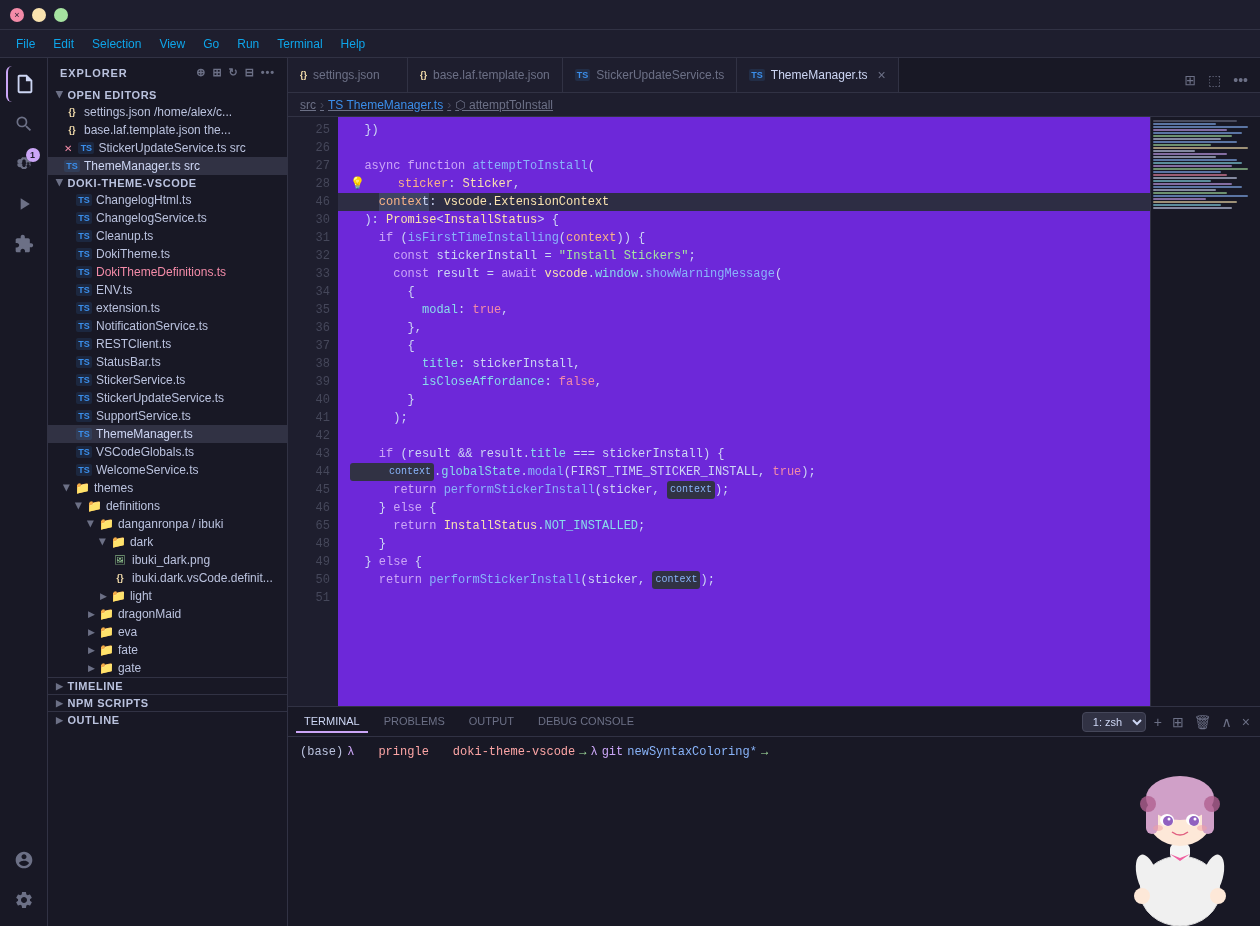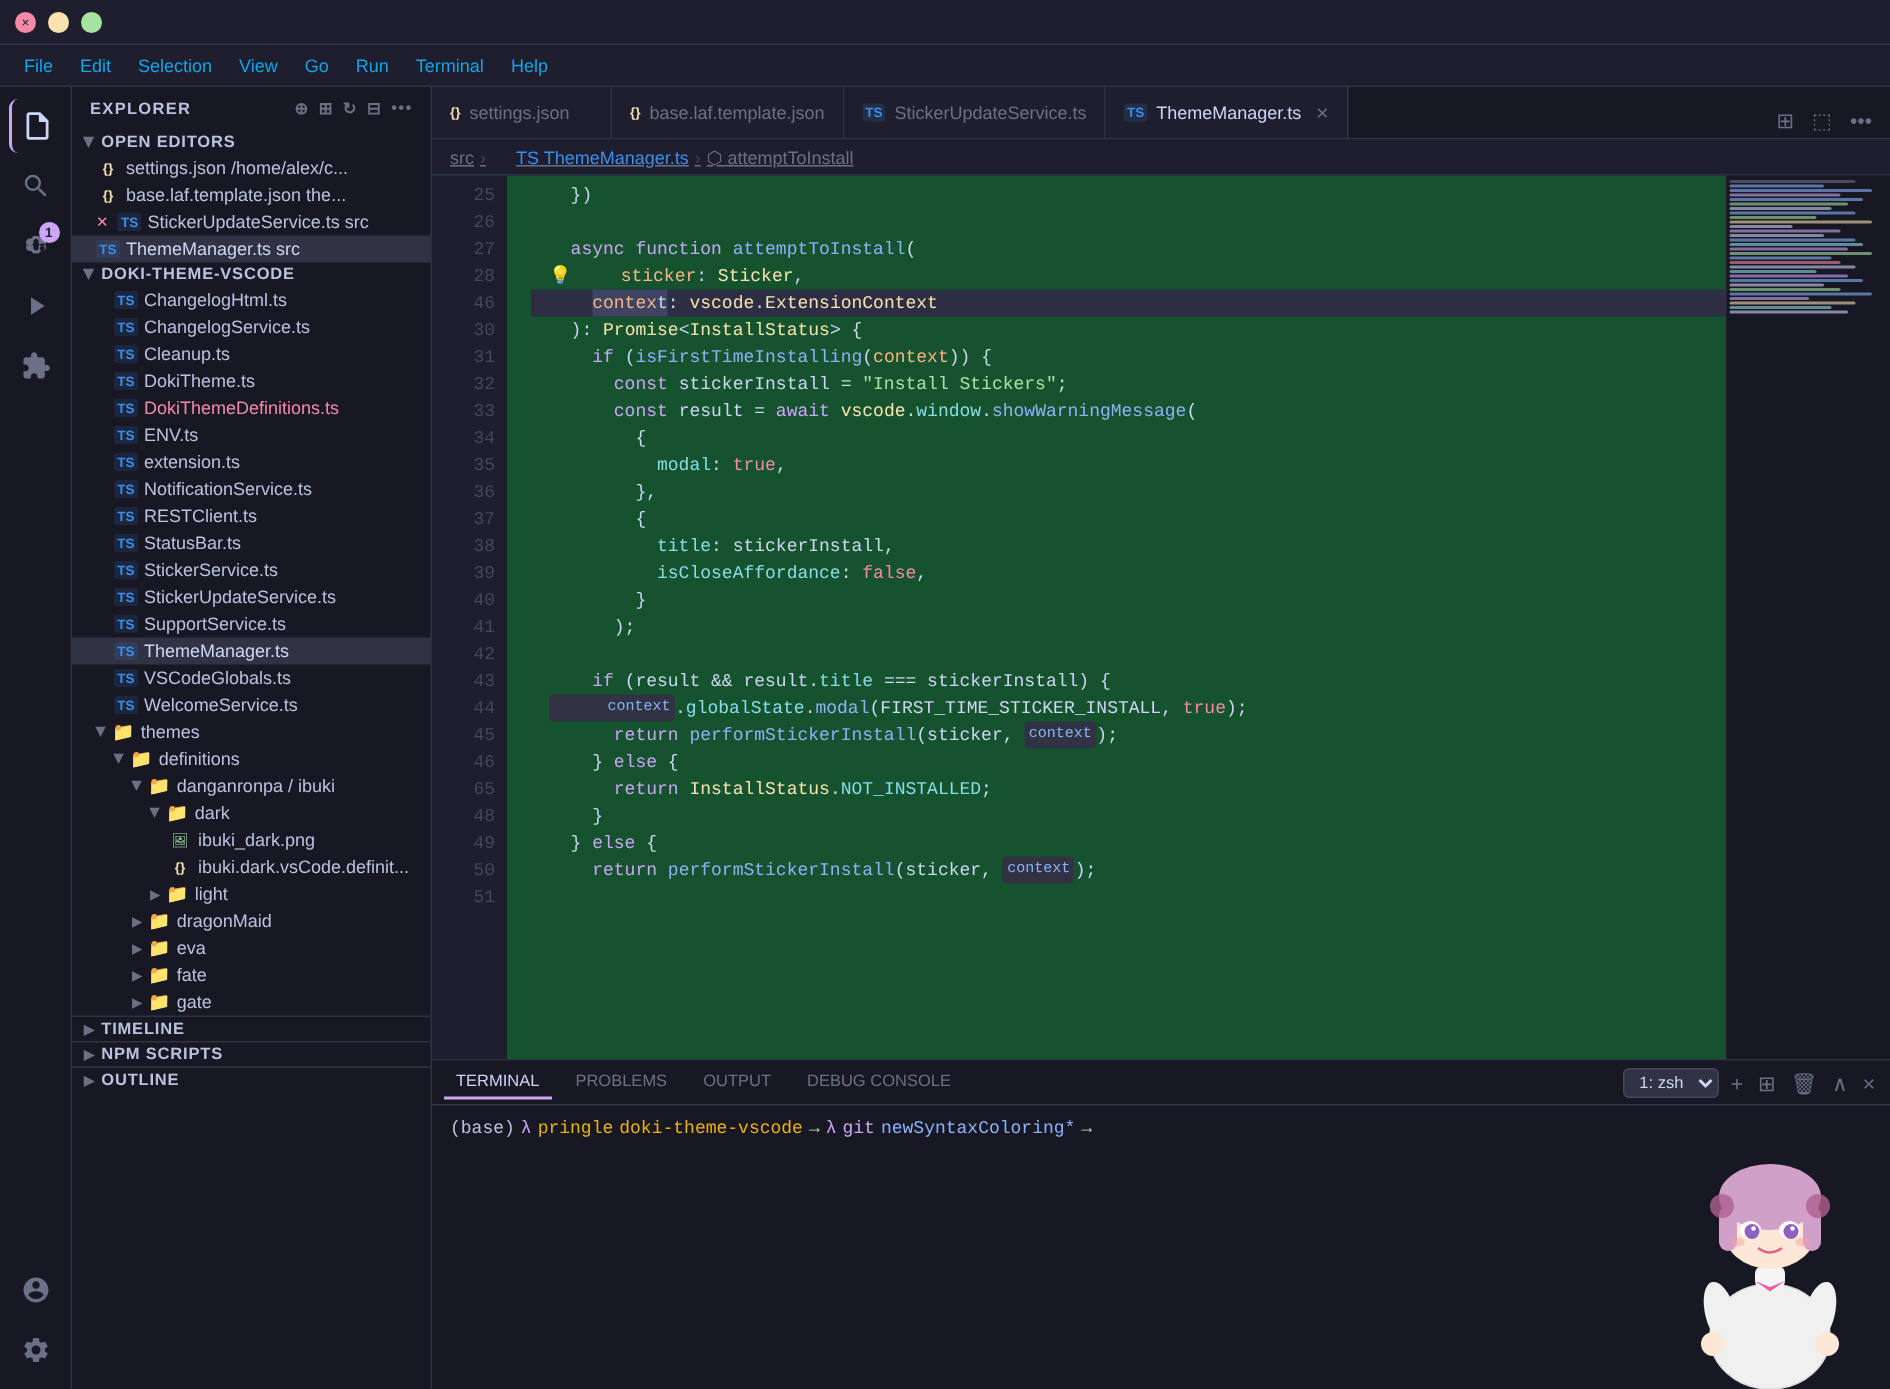--- a/index.html
+++ b/index.html
@@ -111,25 +111,25 @@
     .tab-bar-action { cursor: pointer; padding: 4px; border-radius: 4px; font-size: 14px; }
 
     
     .breadcrumb {
       height: 24px; background: #1e1e2e; display: flex; align-items: center;
       padding: 0 12px; gap: 4px; font-size: 12px; color: #6c7086;
       border-bottom: 1px solid #313244; flex-shrink: 0; text-decoration: underline;
     }
     .breadcrumb-sep { color: #45475a; }
     .breadcrumb-item { cursor: pointer; }
-    .breadcrumb-item.ts { color: #3b8eea; margin-left: 16px; }
+    .breadcrumb-item.ts { color: #3b8eea; }
 
     
     .code-editor {
-      flex: 1; display: flex; overflow: hidden; background: #14532d; position: relative; gap: 16px;
+      flex: 1; display: flex; overflow: hidden; background: #6d28d9; position: relative;
     }
     .line-numbers {
       width: 50px; background: #1e1e2e; color: #45475a; font-family: 'Courier New', monospace;
       font-size: 12px; line-height: 18px; padding: 4px 8px 4px 0;
       text-align: right; user-select: none; flex-shrink: 0; overflow: hidden;
     }
     .code-content {
       flex: 1; overflow: auto; font-family: 'Courier New', monospace;
       font-size: 12px; line-height: 18px; padding: 4px 0; color: #cdd6f4;
     }
@@ -176,21 +176,21 @@
       background: #313244; border: 1px solid #45475a; color: #cdd6f4;
       font-size: 11px; padding: 2px 6px; border-radius: 4px; cursor: pointer;
     }
     .terminal-content {
       flex: 1; padding: 8px 12px; font-family: 'Courier New', monospace;
       font-size: 12px; color: #cdd6f4; overflow-y: auto; position: relative;
     }
     .terminal-prompt { display: flex; align-items: center; gap: 4px; flex-wrap: wrap; }
     .prompt-base { color: #bac2de; }
     .prompt-lambda { color: #cba6f7; }
-    .prompt-dir { color: #eab308; }
+    .prompt-dir { color: #fca5a5; margin-left: 20px; }
     .prompt-arrow { color: #a6e3a1; }
     .prompt-cmd { color: #cba6f7; }
     .prompt-git { color: #89b4fa; }
     .prompt-gt { color: #a6e3a1; }
 
     
     .anime-char {
       position: absolute; bottom: 0; right: 0; width: 160px; height: 200px;
       display: flex; align-items: flex-end; justify-content: center;
     }

